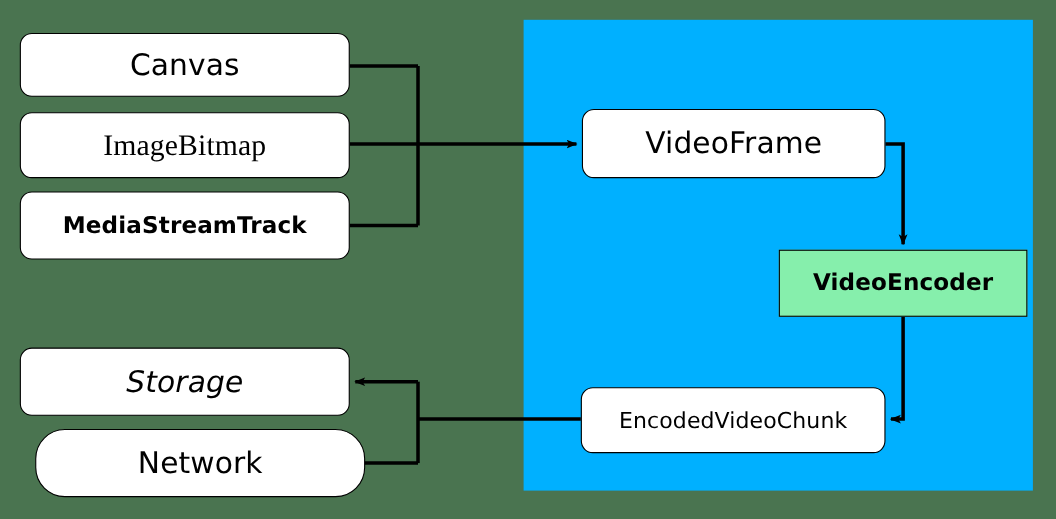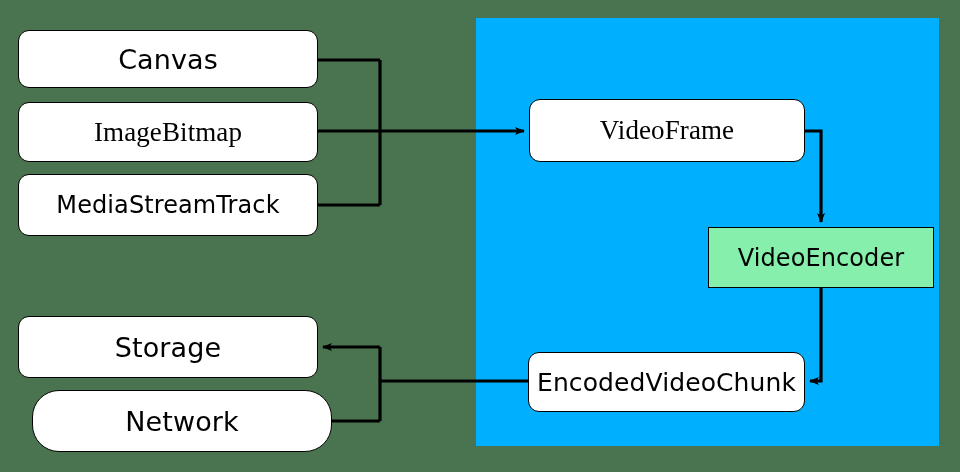--- a/index.html
+++ b/index.html
@@ -50,32 +50,32 @@
     text-align: center;
     line-height: 1;
     white-space: nowrap;
     letter-spacing: 0.1px;
   }
   .node.sharp {
     border-radius: 0;
     background: #86efac;
   }
   .lbl-lg { font-size: 27px; }
-  .lbl-md { font-size: 24px; }
-  .lbl-sm { font-size: 25px; }
+  .lbl-md { font-size: 21px; font-weight: bold; }
+  .lbl-sm { font-size: 20px; }
 
   
   #node-canvas           { left: 18px;  top: 30px;  width: 300px; height: 58px; }
   #node-imagebitmap      { left: 18px;  top: 102px; width: 300px; height: 60px; font-family: Liberation Serif, serif; }
   #node-mediastreamtrack { left: 18px;  top: 174px; width: 300px; height: 62px; }
   
-  #node-storage          { left: 18px;  top: 316px; width: 300px; height: 62px; }
+  #node-storage          { left: 18px;  top: 316px; width: 300px; height: 62px; font-style: italic; }
   #node-network          { left: 32px;  top: 390px; width: 300px; height: 62px; border-radius: 27px; }
   
-  #node-videoframe        { left: 529px; top: 99px;  width: 276px; height: 63px; font-family: Liberation Serif, serif; }
+  #node-videoframe        { left: 529px; top: 99px;  width: 276px; height: 63px; }
   #node-videoencoder      { left: 708px; top: 227px; width: 226px; height: 61px; }
   #node-encodedvideochunk { left: 528px; top: 352px; width: 277px; height: 60px; }
 </style>
 </head>
 <body>
 
 <div id="diagram">
 
   <div class="panel"></div>
 

